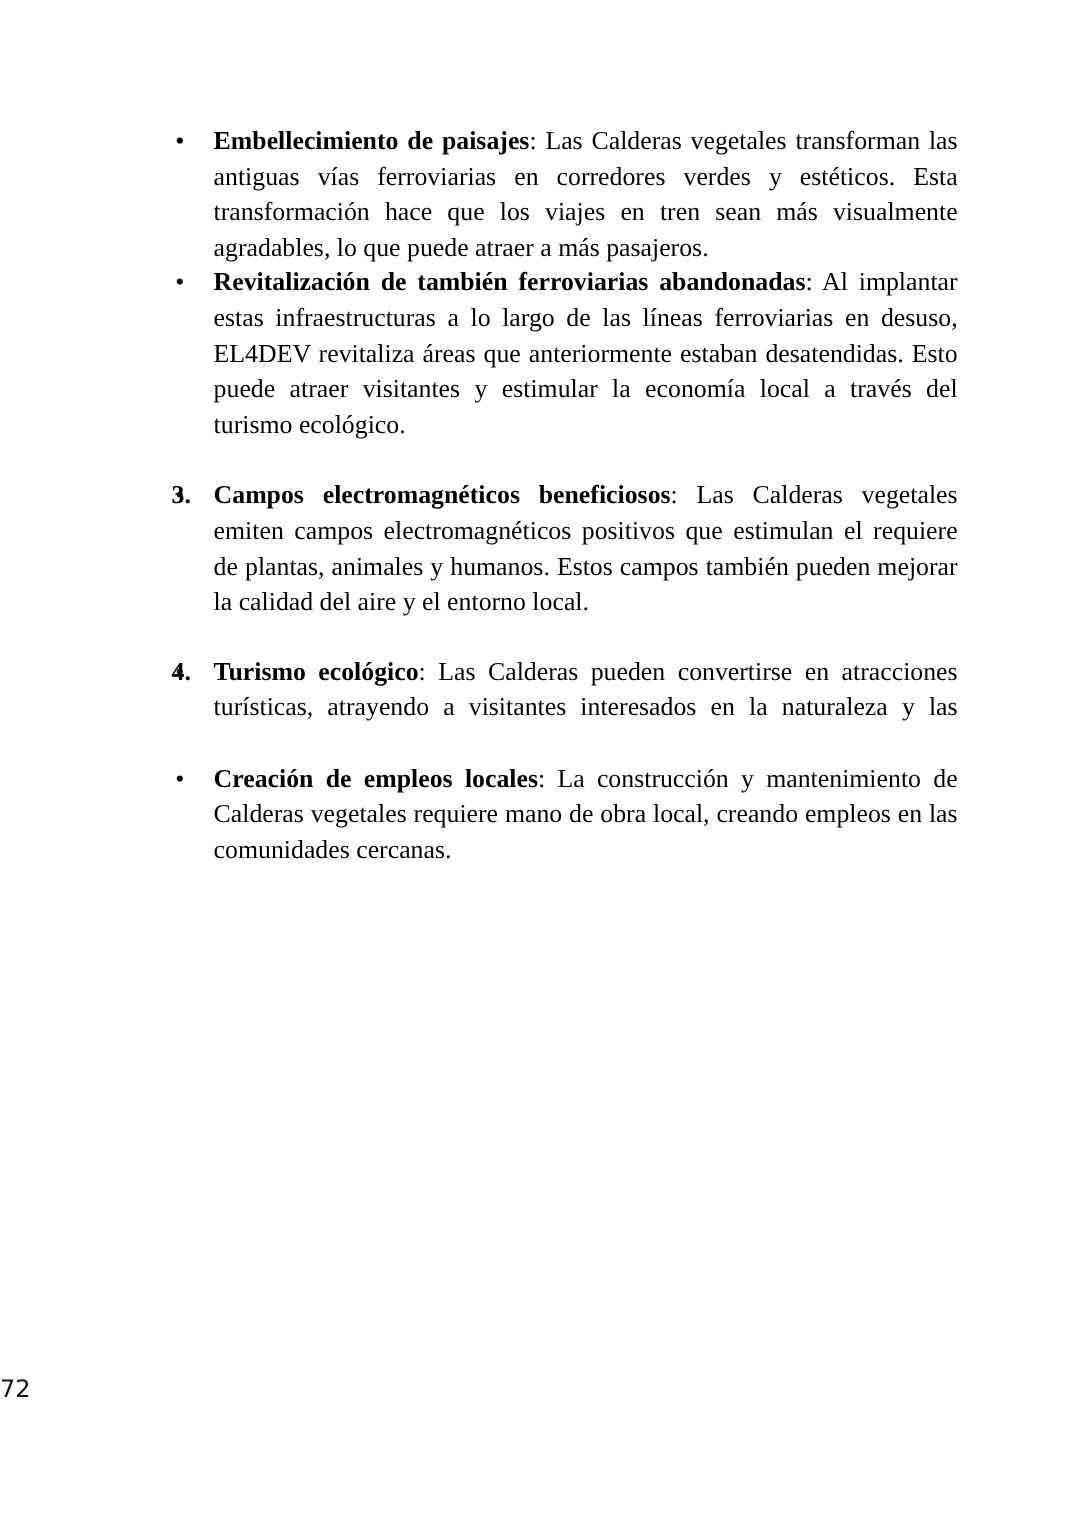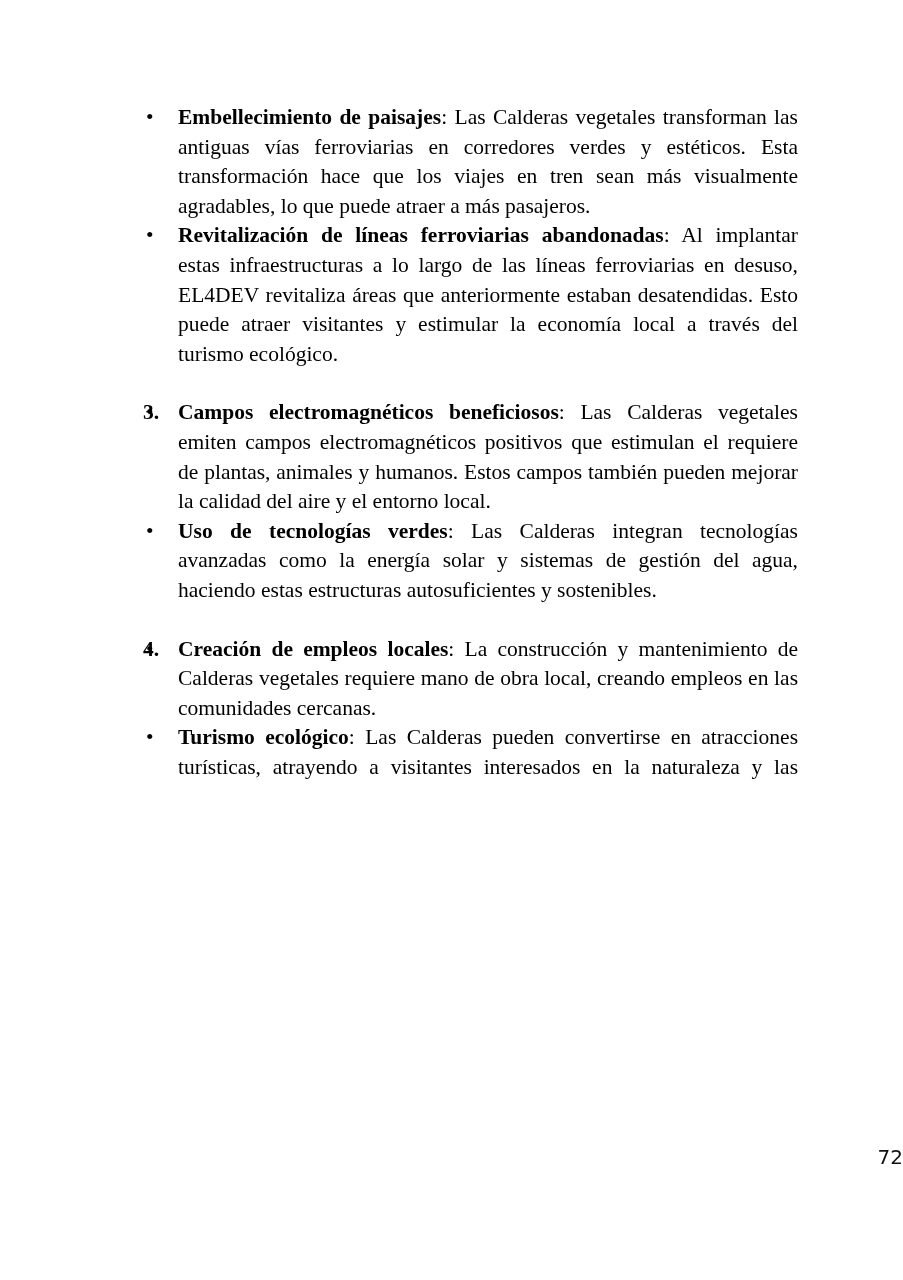--- a/index.html
+++ b/index.html
@@ -90,58 +90,55 @@
     top: 0;
     font-weight: 700;
   }
 
   
   .folio {
     position: absolute;
     left: 0;
     right: 0;
     top: 1145px;
-    text-align: right;
+    text-align: left;
     font-family: "DejaVu Sans", "Liberation Sans", sans-serif;
     font-size: 20px;
     line-height: 24px;
     color: #111111;
   }
 </style>
 </head>
 <body>
 
 <div class="page">
 
   <div class="content">
     <div id="blocks">
         <ul class="bullet-list">
           <li class="bullet-item">
             <p class="para"><span class="lead">Embellecimiento de paisajes</span><span>: </span><span>Las Calderas vegetales transforman las antiguas vías ferroviarias en corredores verdes y estéticos. Esta transformación hace que los viajes en tren sean más visualmente agradables, lo que puede atraer a más pasajeros.</span></p>
           </li>
           <li class="bullet-item">
-            <p class="para"><span class="lead">Revitalización de líneas ferroviarias abandonadas</span><span>: </span><span>Al implantar estas infraestructuras a lo largo de las líneas ferroviarias en desuso, EL4DEV revitaliza áreas que anteriormente estaban desatendidas. Esto puede atraer visitantes y estimular la economía local a través del turismo ecológico.</span></p>
+            <p class="para"><span class="lead">Revitalización de también ferroviarias abandonadas</span><span>: </span><span>Al implantar estas infraestructuras a lo largo de las líneas ferroviarias en desuso, EL4DEV revitaliza áreas que anteriormente estaban desatendidas. Esto puede atraer visitantes y estimular la economía local a través del turismo ecológico.</span></p>
           </li>
         </ul>
         <div class="section-heading"><span class="num">3.</span></div>
         <ul class="bullet-list">
           <li class="bullet-item">
             <p class="para"><span class="lead">Campos electromagnéticos beneficiosos</span><span>: </span><span>Las Calderas vegetales emiten campos electromagnéticos positivos que estimulan el requiere de plantas, animales y humanos. Estos campos también pueden mejorar la calidad del aire y el entorno local.</span></p>
           </li>
-          <li class="bullet-item">
-            <p class="para"><span class="lead">Uso de tecnologías verdes</span><span>: </span><span>Las Calderas integran tecnologías avanzadas como la energía solar y sistemas de gestión del agua, haciendo estas estructuras autosuficientes y sostenibles.</span></p>
-          </li>
         </ul>
         <div class="section-heading"><span class="num">4.</span></div>
         <ul class="bullet-list">
           <li class="bullet-item">
-            <p class="para"><span class="lead">Creación de empleos locales</span><span>: </span><span>La construcción y mantenimiento de Calderas vegetales requiere mano de obra local, creando empleos en las comunidades cercanas.</span></p>
+            <p class="para stretch-last"><span class="lead">Turismo ecológico</span><span>: </span><span>Las Calderas pueden convertirse en atracciones turísticas, atrayendo a visitantes interesados en la naturaleza y las</span></p>
           </li>
           <li class="bullet-item">
-            <p class="para stretch-last"><span class="lead">Turismo ecológico</span><span>: </span><span>Las Calderas pueden convertirse en atracciones turísticas, atrayendo a visitantes interesados en la naturaleza y las</span></p>
+            <p class="para"><span class="lead">Creación de empleos locales</span><span>: </span><span>La construcción y mantenimiento de Calderas vegetales requiere mano de obra local, creando empleos en las comunidades cercanas.</span></p>
           </li>
         </ul>
       </div>
   </div>
 
   <div class="folio">72</div>
 
 </div>
 
 </body></html>

